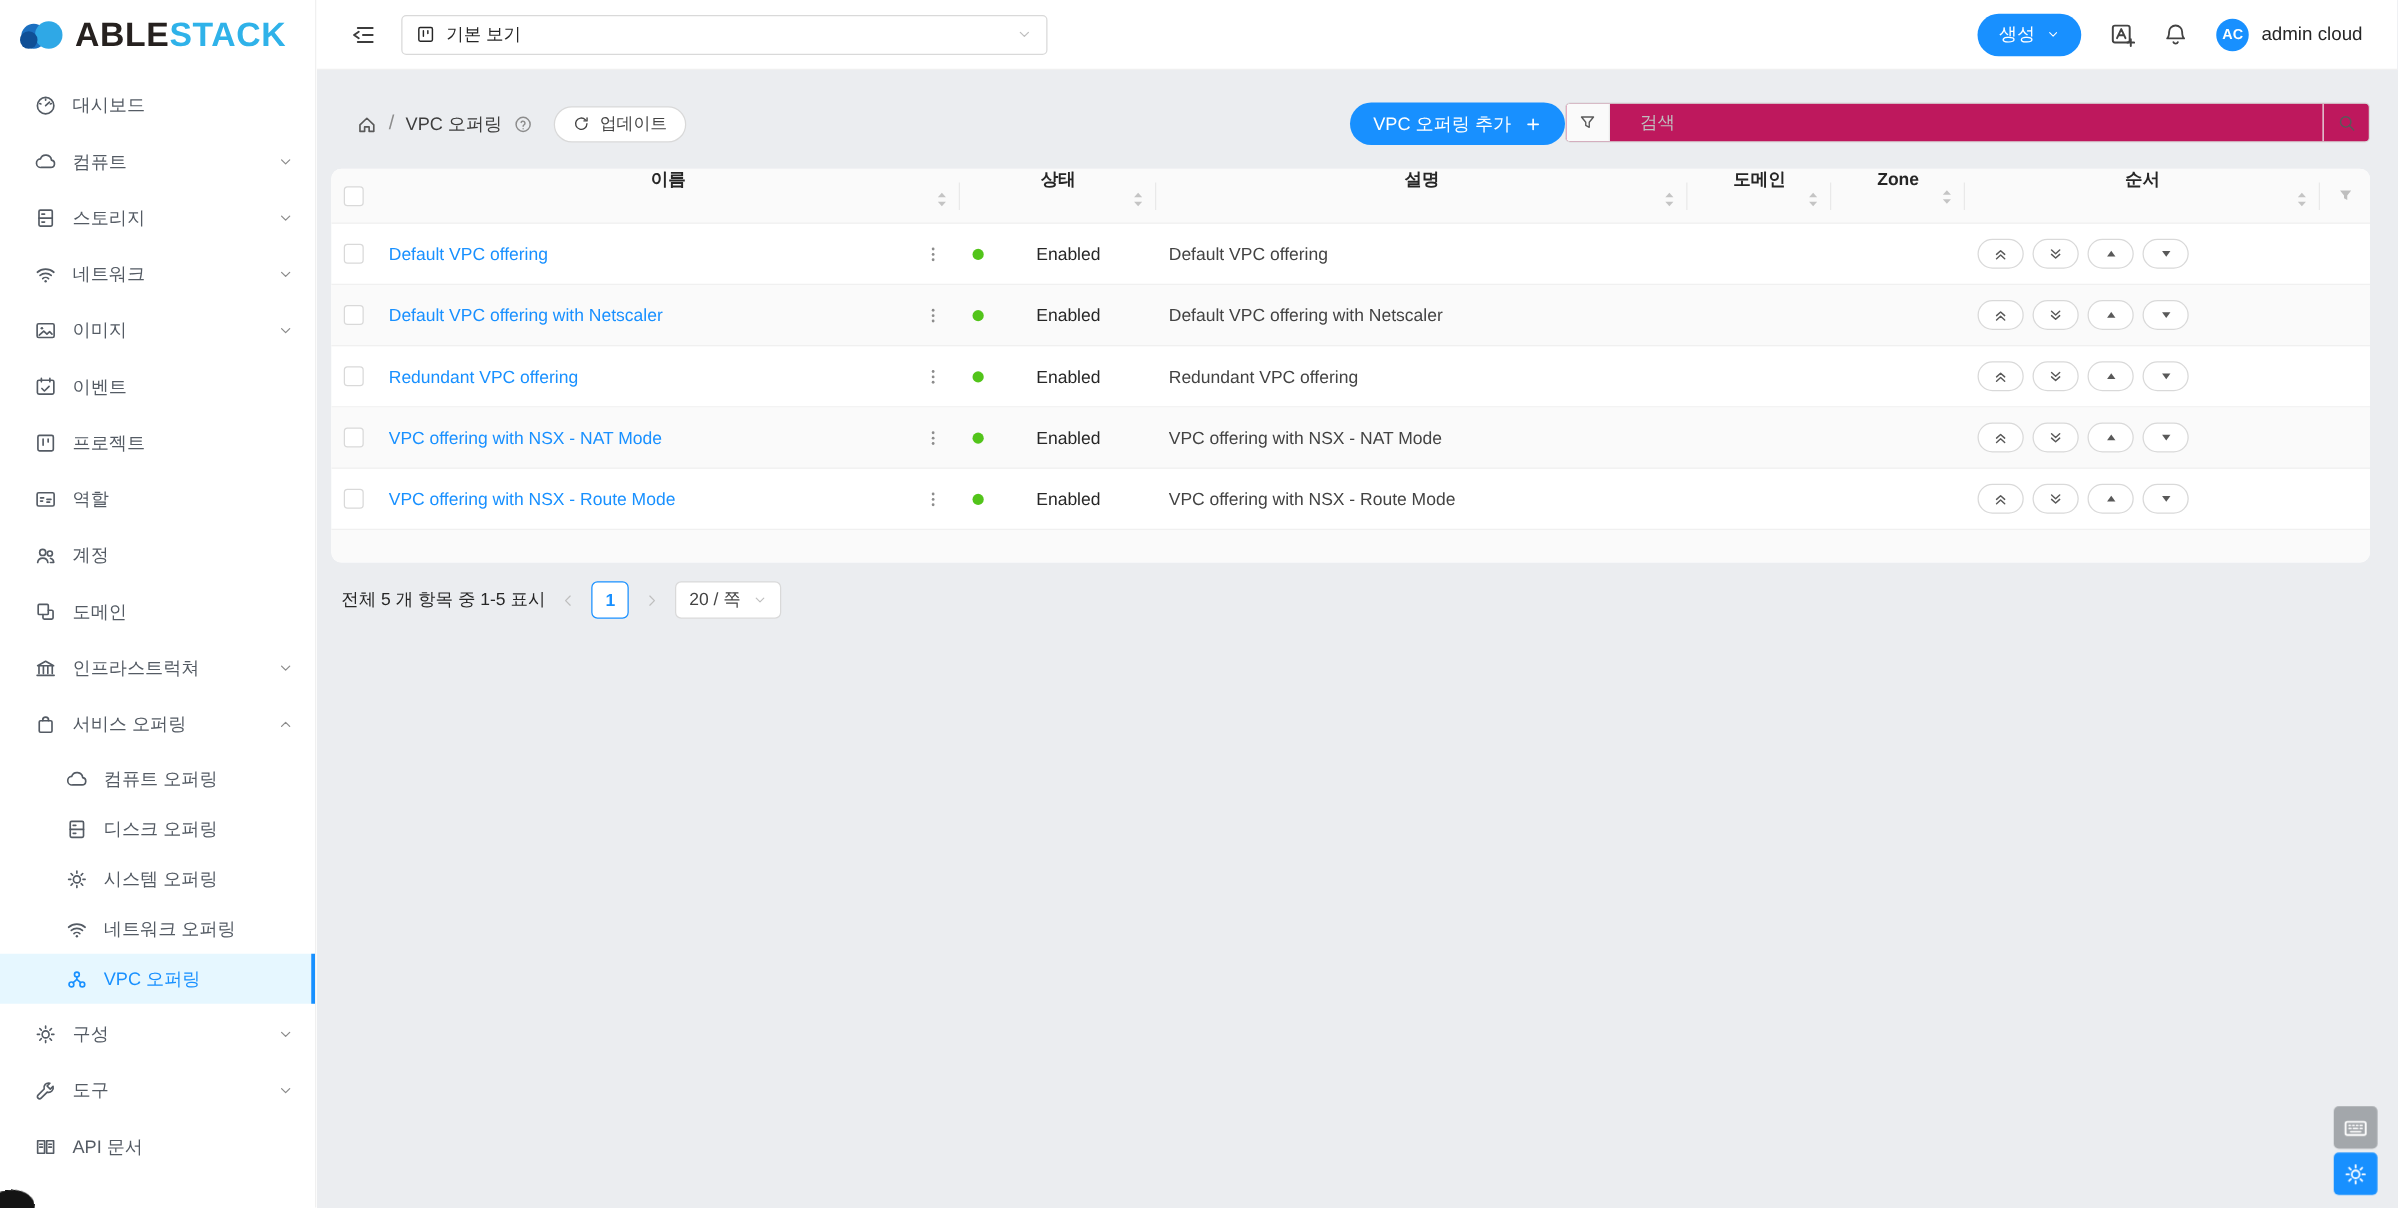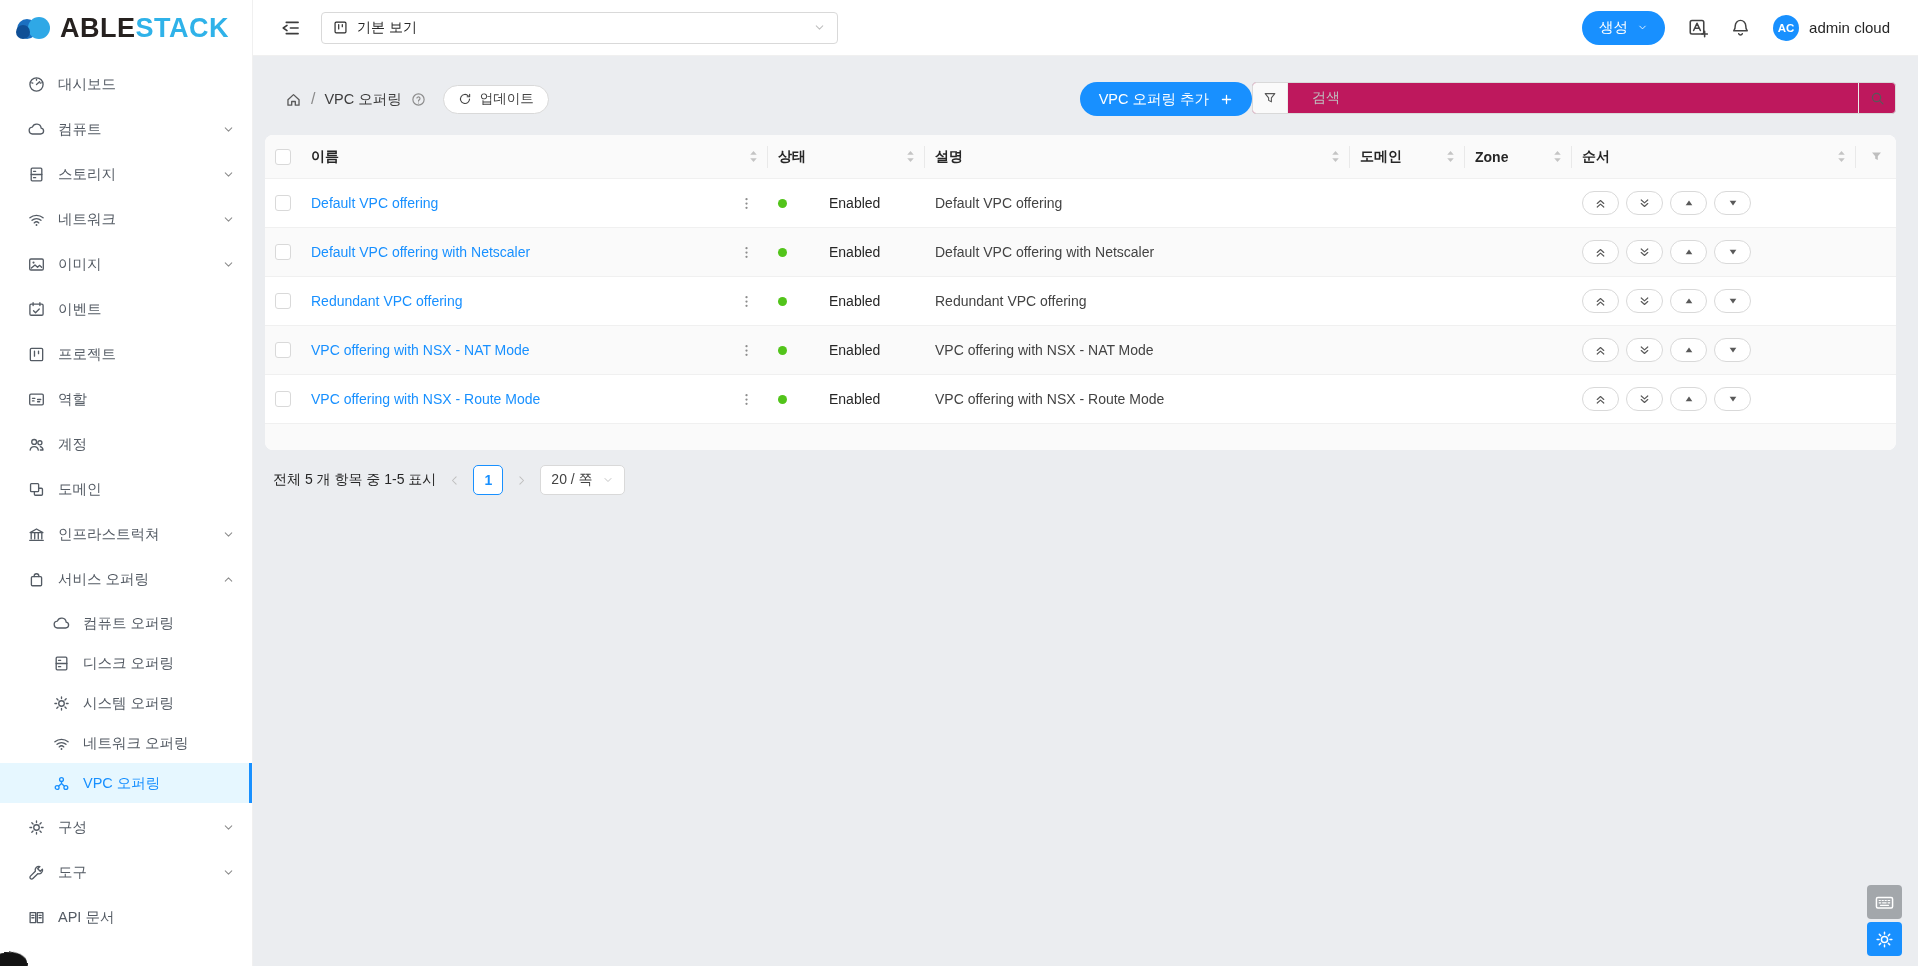--- a/index.html
+++ b/index.html
@@ -60,21 +60,21 @@
   .search-prefix { width:35px; align-self:stretch; display:flex; align-items:center; justify-content:center;
     background:#fafafa; border-right:1px solid #ececec; color:#595959; cursor:pointer; }
   .search-ph { flex:1; padding-left:12px; font-size:14px; color:#bfbfbf; }
   .search-suffix { width:37px; align-self:stretch; display:flex; align-items:center; justify-content:center;
     border-left:1px solid #ececec; color:#595959; cursor:pointer; }
 
   
   .card { margin-top:19px; background:#fff; border-radius:8px; overflow:hidden; }
   .thead { display:flex; align-items:center; height:44px; background:#fafafa;
     border-bottom:1px solid #f0f0f0; font-size:14px; font-weight:700; color:#262626; }
-  .th { display:flex; align-items:center; padding:0 10px; position:relative; height:100%; cursor:pointer; }
+  .th { display:flex; align-items:center; padding:0 10px; position:relative; height:100%; cursor:pointer;flex-direction:column; }
   .th::after { content:""; position:absolute; right:0; top:11px; width:1px; height:22px; background:#e9e9e9; }
   .th.nosep::after { display:none; }
   .sorter { margin-left:auto; color:#c4c4c4; display:flex; padding-left:8px; }
   .c-check { width:36px; justify-content:center; }
   .c-name  { width:467px; }
   .c-state { width:157px; }
   .c-desc  { width:425px; }
   .c-dom   { width:115px; }
   .c-zone  { width:107px; }
   .c-order { width:284px; }

